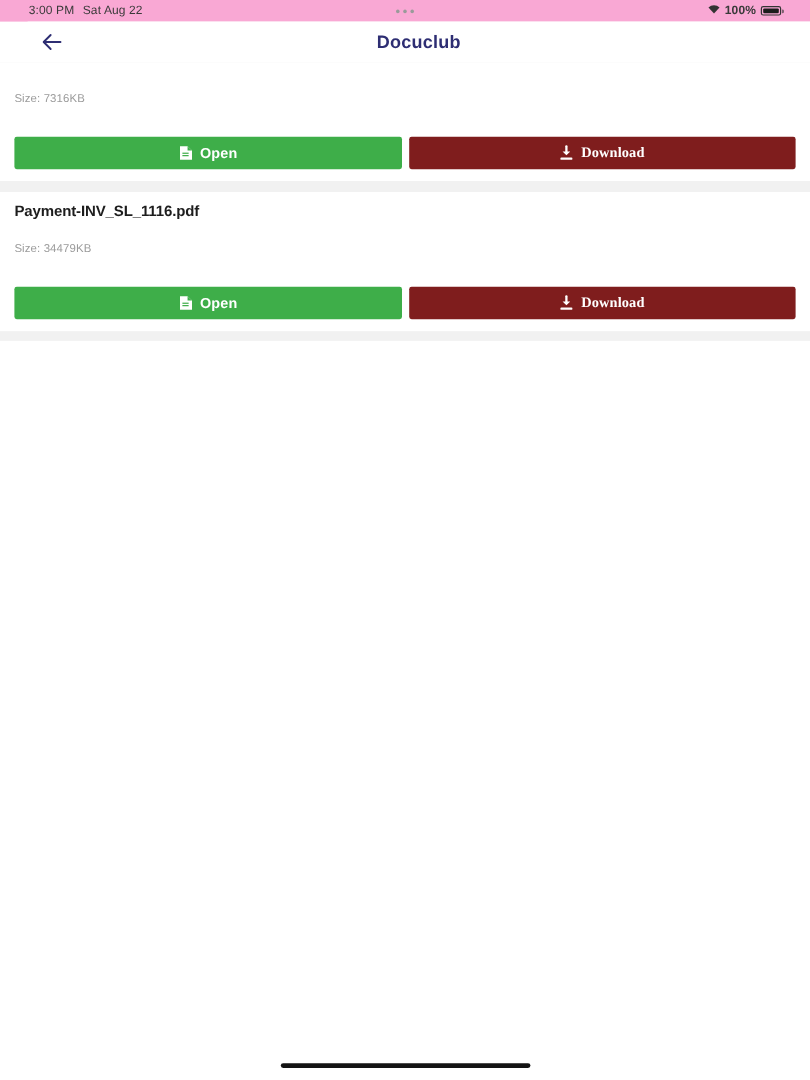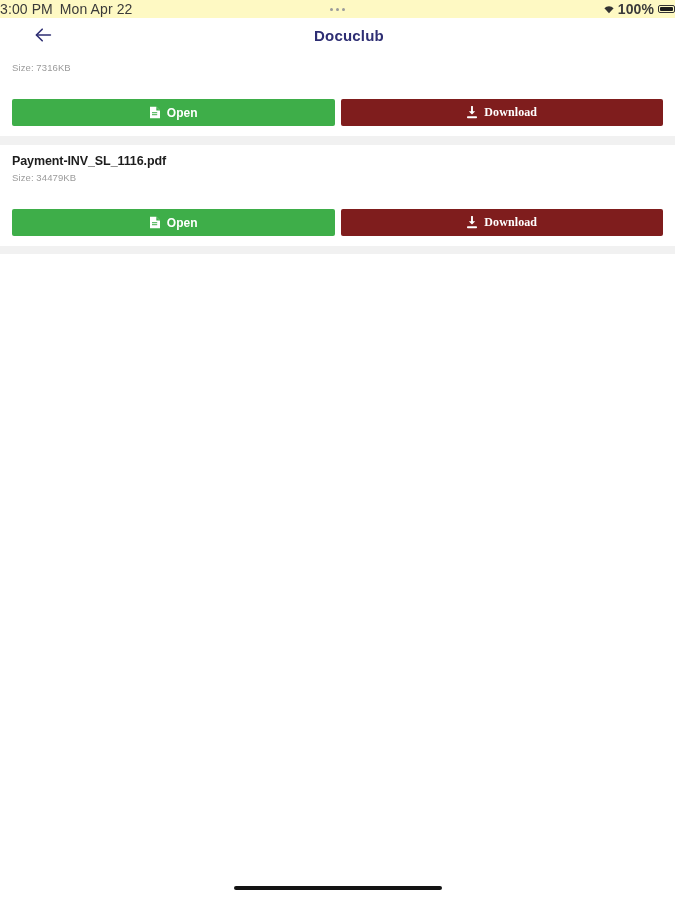--- a/index.html
+++ b/index.html
@@ -12,28 +12,28 @@
     background: #ffffff;
     font-family: "Liberation Sans", sans-serif;
     overflow: hidden;
     position: relative;
   }
 
   
   .status-bar {
     height: 18px;
     width: 100%;
-    background: #fef9c3;
+    background: #f9a8d4;
     display: flex;
     align-items: center;
     position: relative;
     box-sizing: border-box;
-    padding: 0 0;
+    padding: 0 24px;
     color: #3a3a3a;
-    font-size: 14px;
+    font-size: 10px;
     letter-spacing: 0.1px;
   }
   .status-left {
     display: flex;
     align-items: center;
     gap: 7px;
     white-space: nowrap;
   }
   .status-center {
     position: absolute;
@@ -143,21 +143,21 @@
     color: #1d1d1d;
     font-weight: bold;
     letter-spacing: -0.1px;
     line-height: 17px;
     white-space: nowrap;
   }
   .file-size {
     font-size: 9.5px;
     color: #9b9b9b;
     line-height: 14px;
-    margin-top: 1px;
+    margin-top: 16px;
     letter-spacing: 0.1px;
   }
   .btn-row {
     display: flex;
     gap: 6px;
     margin-top: 24px;
   }
   .btn {
     flex: 1;
     height: 27px;
@@ -194,21 +194,21 @@
     background: #131313;
     border-radius: 3px;
   }
 </style>
 </head>
 <body>
 
 <div class="status-bar">
   <div class="status-left">
     <span>3:00 PM</span>
-    <span>Mon Apr 22</span>
+    <span>Sat Aug 22</span>
   </div>
   <div class="status-center">
     <span class="dots">
         <i></i>
         <i></i>
         <i></i>
       </span>
   </div>
   <div class="status-right">
     <span class="wifi-icon">

